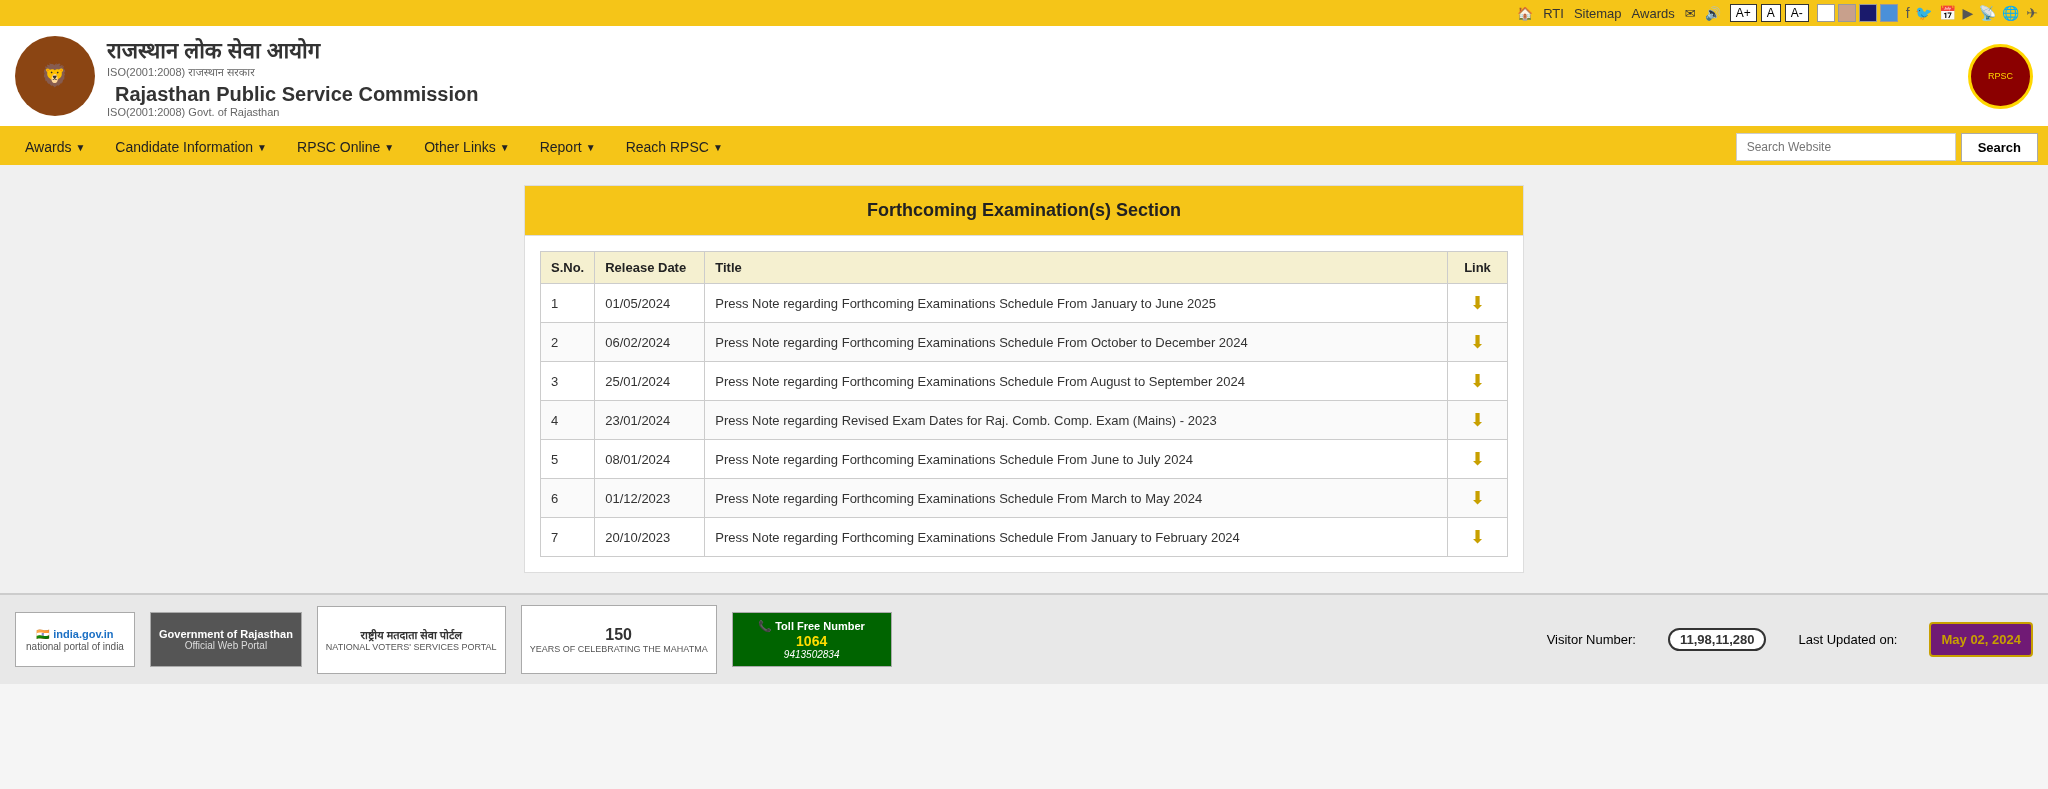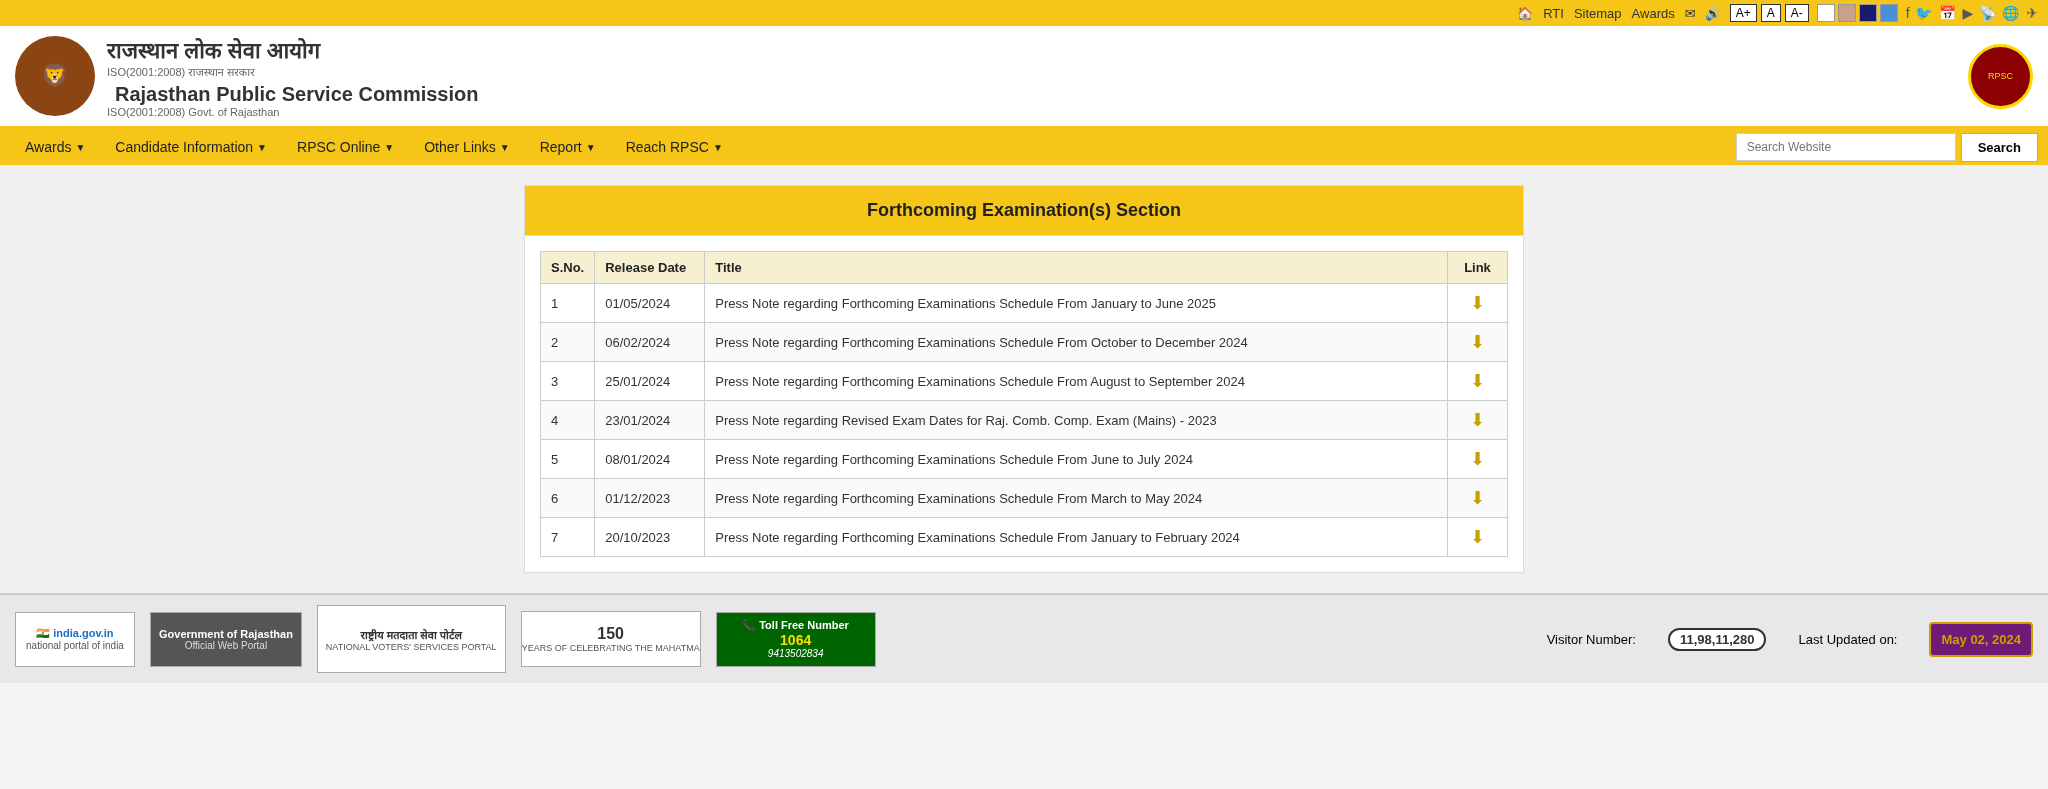--- a/index.html
+++ b/index.html
@@ -168,23 +168,23 @@
       height: 68px;
       display: flex;
       flex-direction: column;
       align-items: center;
       justify-content: center;
       color: #333;
     }
     .footer-logo-box4 {
       border: 1px solid #aaa;
       background: white;
-      padding: 4px 0;
+      padding: 4px 8px;
       min-width: 120px;
-      height: 56px;
+      height: 69px;
       display: flex;
       flex-direction: column;
       align-items: center;
       justify-content: center;
     }
     .footer-logo-box5 {
       border: 1px solid #aaa;
       background: #006400;
       padding: 4px 8px;
       min-width: 160px;

